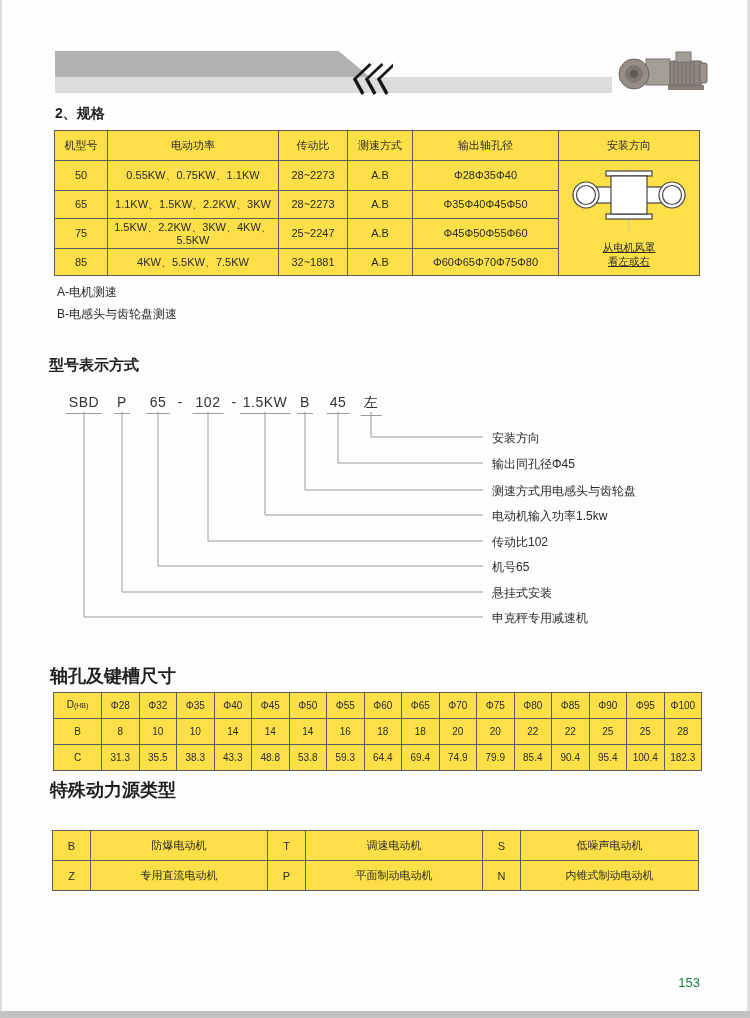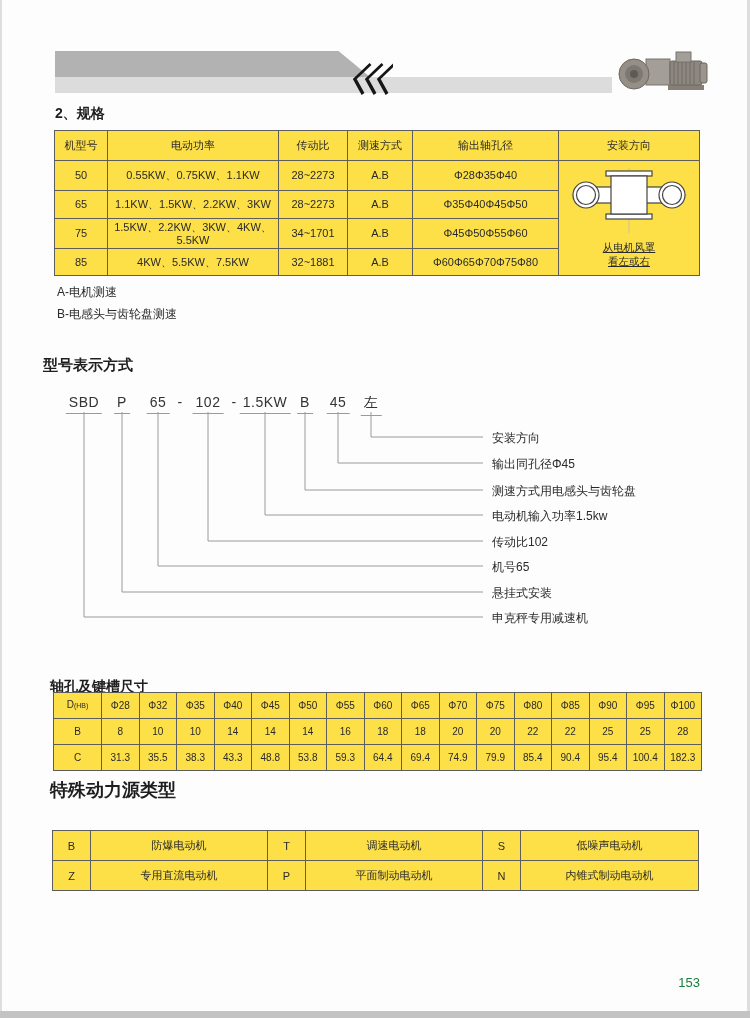--- a/index.html
+++ b/index.html
@@ -22,22 +22,22 @@
   .page-title {
     position:absolute; left:68px; top:55px;
     font-size:19px; font-weight:bold; letter-spacing:2px; color:#242424;
   }
   .chevrons { position:absolute; left:349px; top:62px; }
   .motor-photo { position:absolute; left:616px; top:47px; }
 
   
   .sec-heading { position:absolute; font-weight:bold; color:#1e1e1e; }
   #spec-heading   { left:55px; top:105px; font-size:14px; }
-  #model-heading  { left:43px; top:356px; font-size:15px; }
-  #keyway-heading { left:50px; top:664px; font-size:14px;margin-top:14px; }
+  #model-heading  { left:49px; top:356px; font-size:15px; }
+  #keyway-heading { left:50px; top:664px; font-size:18px; }
   #power-heading  { left:50px; top:778px; font-size:18px; }
   .note { position:absolute; left:57px; font-size:12px; color:#2a2a2a; }
 
   
   table { position:absolute; border-collapse:collapse; table-layout:fixed; background:#fde047; }
   th, td {
     border:1px solid #5d5d5d; text-align:center; vertical-align:middle;
     font-weight:normal; padding:1px 2px; color:#2a2a2a; overflow:hidden;
   }
   #spec-table   { left:54px; top:130px; width:645px; font-size:11px; line-height:13px; }
@@ -149,21 +149,21 @@
     <tr style="height:28px">
       <td>65</td>
       <td>1.1KW、1.5KW、2.2KW、3KW</td>
       <td>28~2273</td>
       <td>A.B</td>
       <td>Φ35Φ40Φ45Φ50</td>
     </tr>
     <tr style="height:30px">
       <td>75</td>
       <td>1.5KW、2.2KW、3KW、4KW、5.5KW</td>
-      <td>34~1701</td>
+      <td>25~2247</td>
       <td>A.B</td>
       <td>Φ45Φ50Φ55Φ60</td>
     </tr>
     <tr style="height:27px">
       <td>85</td>
       <td>4KW、5.5KW、7.5KW</td>
       <td>32~1881</td>
       <td>A.B</td>
       <td>Φ60Φ65Φ70Φ75Φ80</td>
     </tr>

